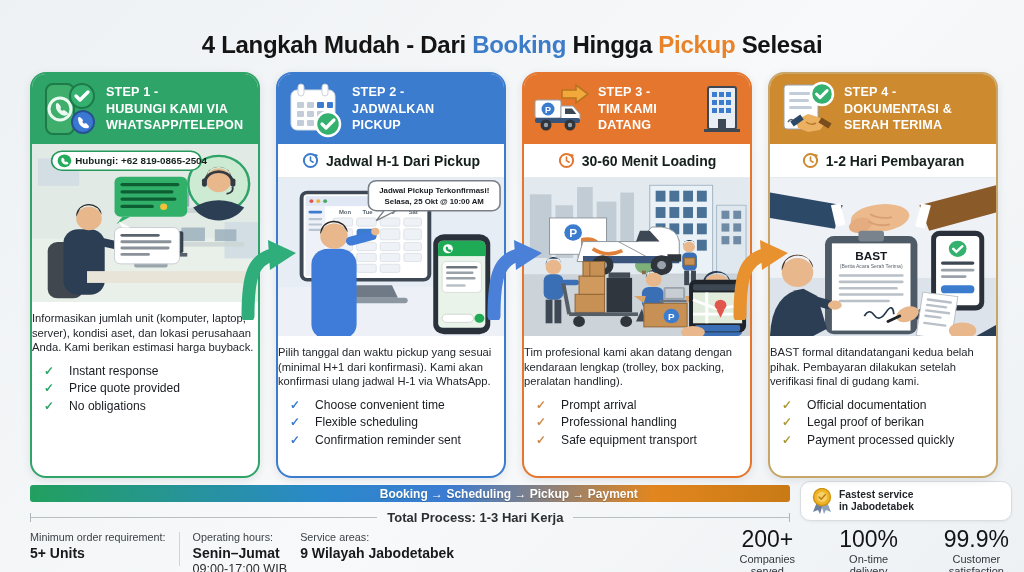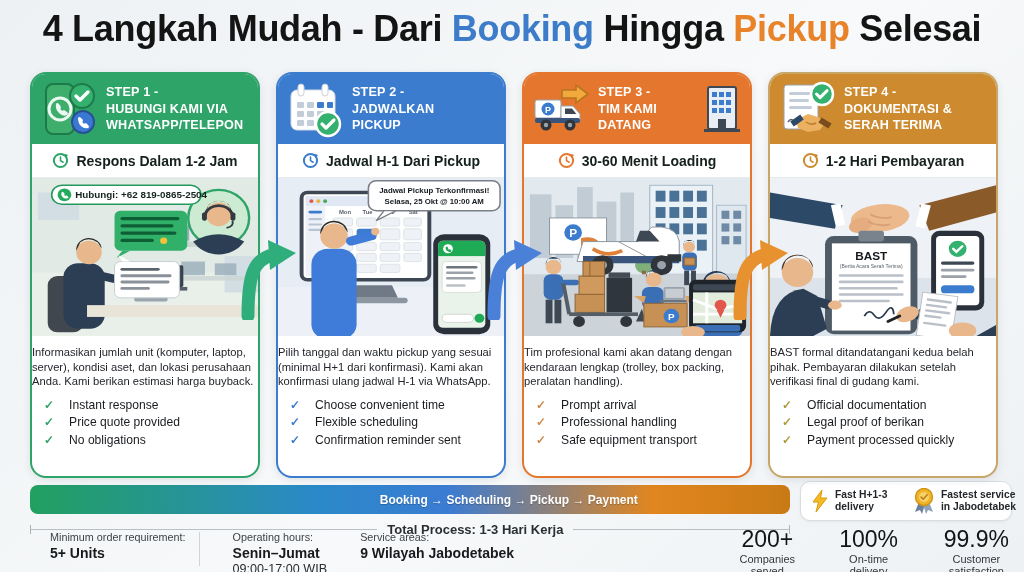--- a/index.html
+++ b/index.html
@@ -5,21 +5,21 @@
   * { margin:0; padding:0; box-sizing:border-box; }
   html,body { width:1024px; height:572px; overflow:hidden; }
   body {
     font-family:"Liberation Sans", sans-serif;
     background:linear-gradient(135deg,#eef1f4 0%,#f7f9fa 55%,#eef1f4 100%);
     position:relative; color:#1c1c1e;
   }
   svg text { font-family:"Liberation Sans", sans-serif; }
 
   
-  .title { text-align:center; padding-top:8px; font-size:36px; font-weight:bold; letter-spacing:-0.3px; color:#141414;}
+  .title { text-align:center; padding-top:31px; font-size:24px; font-weight:bold; letter-spacing:-0.3px; color:#141414;}
   .title .hl-booking { color:#3d7cc9; }
   .title .hl-pickup  { color:#e8832a; }
 
   
   .cards { position:absolute; left:30px; top:72px; display:flex; gap:16px; }
   .card {
     width:230px; height:406px; background:#fff; border-radius:16px;
     border:2px solid var(--border); overflow:hidden; display:flex; flex-direction:column;
     box-shadow:0 2px 8px rgba(30,40,50,.10); position:relative; z-index:1;
   }
@@ -35,40 +35,40 @@
   .card-checks { list-style:none; padding:4px 12px 10px; }
   .card-checks li { font-size:12.1px; line-height:1.45; color:#191c20; display:flex; gap:15px; align-items:baseline; }
   .ck::before { content:"✓"; color:var(--check); font-weight:bold; font-size:12px; }
 
   
   .flow-arrow { position:absolute; z-index:3; width:64px; height:96px; }
   .fa1 { left:236px; top:224px; } .fa2 { left:482px; top:224px; } .fa3 { left:728px; top:224px; }
 
   
   .progress { position:absolute; left:30px; top:485px; width:760px; }
-  .pbar { position:relative; height:29px; border-radius:8px;
+  .pbar { position:relative; height:17px; border-radius:3px;
     background:linear-gradient(90deg,#22a05f 0%,#2a89c9 38%,#3b7cd3 55%,#e2861f 82%,#c97a15 100%); }
   .pbar-label { position:absolute; left:63%; top:50%; transform:translate(-50%,-50%);
     color:#fff; font-weight:bold; font-size:12px; white-space:nowrap; text-shadow:0 1px 1px rgba(0,0,0,.25); }
   .total-row { margin-top:8px; display:flex; align-items:center; height:14px; }
   .tr-tick { width:1px; height:9px; background:#aeb4ba; }
   .tr-line { height:1px; background:#b9bfc5; }
   .tr-l { flex:53; } .tr-r { flex:33; }
   .total-label { font-size:13px; font-weight:bold; color:#2b2f33; padding:0 10px; white-space:nowrap; }
 
   
   .badge-box { position:absolute; left:800px; top:481px; width:212px; height:40px;
     background:#fff; border:1px solid #d9dde1; border-radius:10px; display:flex; align-items:center;
     justify-content:space-between; padding:0 10px; box-shadow:0 1px 3px rgba(0,0,0,.06); }
   .badge { display:flex; align-items:center; gap:6px; }
   .badge-label { font-size:10.3px; font-weight:bold; color:#23262a; line-height:1.2; width:78px; }
 
   
   .footer-info { position:absolute; left:30px; top:530px; display:flex; align-items:flex-start; }
-  .fi-col { padding-right:13px;margin-left:20px; }
+  .fi-col { padding-right:13px; }
   .fi-label { font-size:10.8px; color:#3d4248; line-height:1.35; }
   .fi-value { font-size:14px; font-weight:bold; color:#17191c; line-height:1.25; }
   .fi-extra { font-size:12.6px; color:#2a2d31; }
   .fi-extra:empty { display:none; }
   .fi-div { width:1px; height:34px; background:#cfd4d9; margin:2px 13px 0 0; }
 
   .footer-stats { position:absolute; left:726px; top:527px; display:flex; gap:24px; }
   .stat { text-align:center; }
   .stat-value { font-size:23px; font-weight:normal; color:#121417; line-height:1.05; }
   .stat-label { font-size:11px; color:#33373c; margin-top:2px; }
@@ -91,28 +91,20 @@
           <path d="M16,24 q1,-2 3,0 l2,3 q-1,2 0,3 q1,1 3,0 l3,2 q2,2 0,3 q-4,2 -8,-2 q-4,-4 -3,-9z" fill="#eafaf0"></path>
           <circle cx="42" cy="16" r="12" fill="#34b06f" stroke="#1d7a49" stroke-width="2"></circle>
           <path d="M36,16 l4,4 l8,-8" stroke="#fff" stroke-width="3.4" fill="none" stroke-linecap="round" stroke-linejoin="round"></path>
           <circle cx="43" cy="42" r="11" fill="#3b78d4" stroke="#27528f" stroke-width="2"></circle>
           <path d="M38,38 q1,-2 3,0 l2,2 q-1,2 0,3 q1,1 3,0 l2,2 q2,2 0,3 q-4,1 -7,-2 q-3,-3 -3,-8z" fill="#fff"></path>
         </svg>
       </div>
       <div class="hdr-title">STEP 1 -
 HUBUNGI KAMI VIA
 WHATSAPP/TELEPON</div>
-    </div>
-    <div class="card-timing">
-      <svg width="17" height="17" viewBox="0 0 17 17">
-        <circle cx="8.5" cy="8.5" r="6.6" fill="none" stroke="#2fa469" stroke-width="2"></circle>
-        <path d="M8.5,5 v3.6 l2.6,1.6" stroke="#2fa469" stroke-width="1.6" fill="none" stroke-linecap="round"></path>
-        <path d="M12.5,2.4 l2.4,1 l-1.3,2.2" fill="none" stroke="#2fa469" stroke-width="1.5"></path>
-      </svg>
-      <span>Respons Dalam 1-2 Jam</span>
     </div>
     <div class="card-illus">
       <svg viewBox="0 0 230 174" preserveAspectRatio="none">
         <rect width="230" height="174" fill="#e9efe9"></rect>
         <rect width="230" height="104" fill="#e2eae5"></rect>
         <rect x="6" y="16" width="42" height="30" fill="#d2dee4"></rect>
           <rect x="196" y="86" width="34" height="40" fill="#d2dee4"></rect>
         <g opacity="0.85">
           <rect x="100" y="52" width="26" height="17" fill="#8fa5b3"></rect>
             <rect x="134" y="52" width="26" height="17" fill="#8fa5b3"></rect>
@@ -628,26 +620,20 @@
     <span class="tr-tick"></span>
     <span class="tr-line tr-l"></span>
     <span class="total-label">Total Process: 1-3 Hari Kerja</span>
     <span class="tr-line tr-r"></span>
     <span class="tr-tick"></span>
   </div>
 </div>
 
 <div class="badge-box">
   <div class="badge">
-    <svg width="18" height="24" viewBox="0 0 18 24">
-      <polygon points="11,1 2,13 7.5,13 5,23 16,9 9.5,9" fill="#f6bb23" stroke="#d89a10" stroke-width="1"></polygon>
-    </svg>
-    <span class="badge-label">Fast H+1-3 delivery</span>
-  </div>
-  <div class="badge">
     <svg width="22" height="26" viewBox="0 0 22 26">
       <polygon points="6,14 2,24 7,22 9,26 12,16" fill="#6b7f9e"></polygon>
       <polygon points="16,14 20,24 15,22 13,26 10,16" fill="#8fa3bd"></polygon>
       <circle cx="11" cy="9" r="8.5" fill="#f0b429" stroke="#cf9312" stroke-width="1.4"></circle>
       <circle cx="11" cy="9" r="5" fill="#f8d06a"></circle>
       <path d="M8,9 l2.2,2.2 l4,-4.4" stroke="#b97f10" stroke-width="1.6" fill="none" stroke-linecap="round"></path>
     </svg>
     <span class="badge-label">Fastest service in Jabodetabek</span>
   </div>
 </div>

